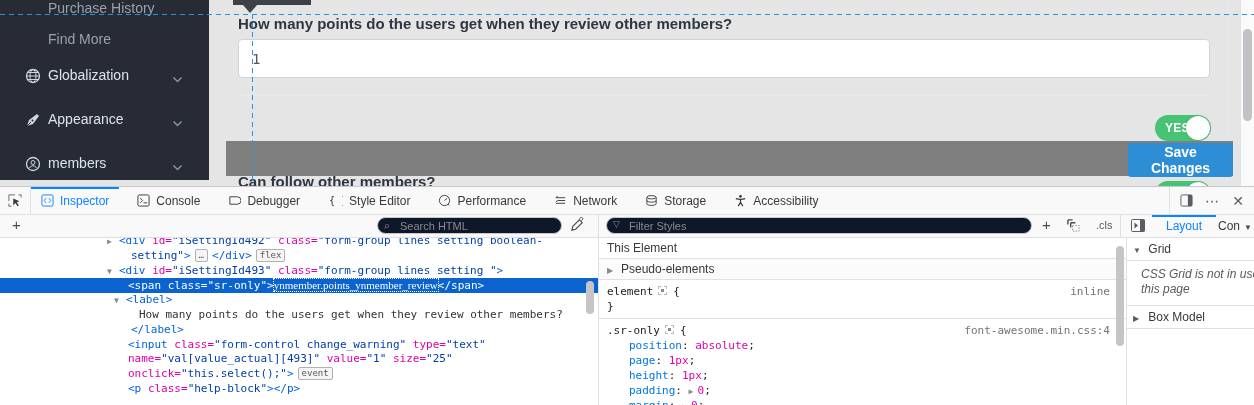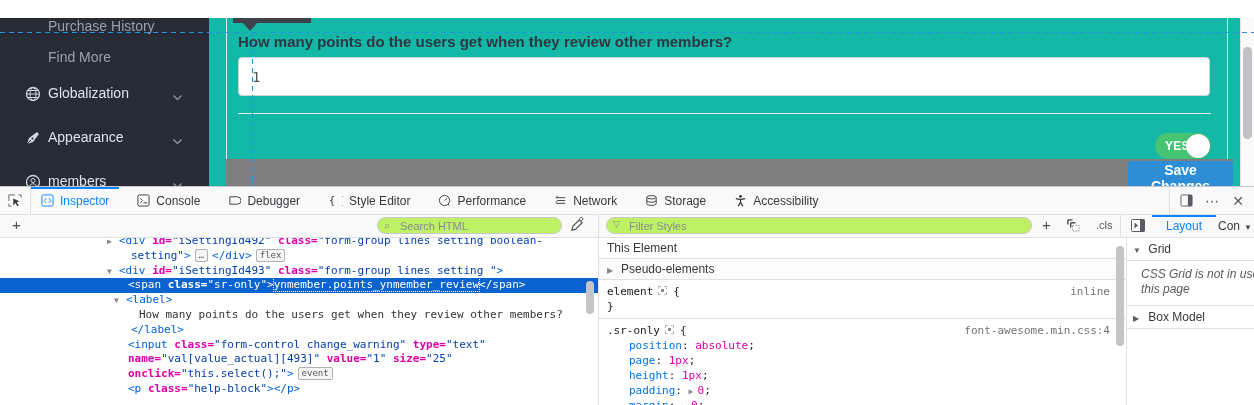--- a/index.html
+++ b/index.html
@@ -1,20 +1,20 @@
 <!DOCTYPE html>
 <html><head>
 <meta charset="utf-8">
 <style>
   html,body{margin:0;padding:0;background:#fff;}
   #stage{position:relative;width:1254px;height:405px;overflow:hidden;
          font-family:"Liberation Sans",sans-serif;background:#fff;}
 
   
-  #page{position:absolute;left:0;top:18px;width:1254px;height:186px;overflow:hidden;background:#14b8a6;}
+  #page{position:absolute;left:0;top:0;width:1254px;height:186px;overflow:hidden;background:#e5e5e5;}
   #app-sidebar{position:absolute;left:0;top:0;width:209px;height:180px;background:#262b36;}
   .side-item{position:absolute;left:48px;font-size:14px;color:#dde3ea;white-space:nowrap;}
   .side-item.muted{color:#99a1ac;}
   .side-icon{position:absolute;left:-23px;top:1px;width:16px;height:16px;}
   .side-chev{position:absolute;left:124px;top:4px;width:11px;height:8px;}
   .card-border-l{position:absolute;left:226px;top:0;width:1px;height:186px;background:#e6e8ea;}
   .card-border-r{position:absolute;left:1227px;top:0;width:1px;height:186px;background:#e6e8ea;}
   .q-label{position:absolute;left:238px;font-size:15px;font-weight:bold;color:#2d3743;}
   #points-input{position:absolute;left:238px;top:39px;width:957px;height:37px;border:1px solid #cfd4d9;
       border-radius:4px;font-size:14px;color:#555;padding:0 0 0 13px;font-family:"DejaVu Sans Mono",monospace;outline:none;}
@@ -42,42 +42,42 @@
   #picker-btn{width:30px;display:flex;align-items:center;justify-content:center;border-right:1px solid #e0e0e2;}
   .dt-tab{display:flex;align-items:center;gap:6px;padding:0 10px;font-size:12px;color:#38383d;cursor:default;white-space:nowrap;}
   .dt-tab.active{color:#0a84ff;box-shadow:inset 0 2px 0 #0a84ff;}
   .dt-tab svg{flex:0 0 auto;}
   #dt-tab-spacer{flex:1;}
   .dt-right-icons{display:flex;align-items:center;border-left:1px solid #e0e0e2;padding:0 4px;gap:2px;}
   .dt-icon-btn{width:24px;height:22px;display:flex;align-items:center;justify-content:center;color:#5b5b66;font-size:14px;}
 
   #dt-toolbar{position:relative;height:22px;background:#f9f9fa;border-bottom:1px solid #e0e0e2;font-size:11px;}
   .tb-divider{position:absolute;top:0;width:1px;height:22px;background:#e0e0e2;}
-  .pill{position:absolute;top:2px;height:15px;border:1px solid #c8c8cc;border-radius:9px;background:#bef264;
+  .pill{position:absolute;top:2px;height:15px;border:1px solid #c8c8cc;border-radius:9px;background:#0f172a;
         font-size:11px;color:#777;padding:0 6px 0 22px;outline:none;font-family:"Liberation Sans",sans-serif;}
   .pill::placeholder{color:#8a8a8e;}
   .pill-glyph{position:absolute;z-index:2;color:#8a8a8e;font-size:11px;}
   .tb-plus{position:absolute;top:1px;font-size:15px;color:#4a4a4f;font-weight:400;}
   .tb-text-btn{position:absolute;top:4px;color:#585959;font-size:11px;}
   .sb-tab{position:absolute;top:0;height:22px;line-height:22px;font-size:12px;color:#38383d;}
   .sb-tab.active{color:#0a84ff;box-shadow:inset 0 2px 0 #0a84ff;padding:0 14px;}
 
   #dt-content{display:flex;height:169px;}
   .v-divider{width:1px;background:#e0e0e2;height:169px;flex:0 0 auto;}
 
   
   #markup-panel{position:relative;width:598px;flex:0 0 auto;overflow:hidden;background:#fff;}
   #markup-lines{position:absolute;left:0;top:-4px;width:100%;}
   .mk-line{position:relative;height:14.8px;line-height:14.8px;font-family:"DejaVu Sans Mono",monospace;
            font-size:11px;white-space:pre;color:#222;}
   .mk-line.selected{background:#0a63cf;}
   .mk-line.selected .seg-tag,.mk-line.selected .seg-atn,.mk-line.selected .seg-atv{color:#fff;}
   .seg-arw{color:#8a8a8e;font-size:8px;display:inline-block;width:12px;}
-  .seg-tag{color:#0060df;} .seg-atn{color:#dd00a9;font-weight:bold;} .seg-atv{color:#003eaa;} .seg-txt{color:#333;}
-  .seg-seltext{color:#fff;outline:1px dotted #fff;}
+  .seg-tag{color:#0060df;} .seg-atn{color:#dd00a9;} .seg-atv{color:#003eaa;} .seg-txt{color:#333;}
+  .seg-seltext{color:#fff;outline:1px dotted #fff;font-family:Liberation Serif, serif;}
   .mk-badge{display:inline-block;border:1px solid #b1b1b3;border-radius:2px;background:#f5f5f6;color:#585959;
             font-size:9px;line-height:11px;padding:0 3px;margin:0 4px;vertical-align:1px;font-family:"DejaVu Sans Mono",monospace;}
   .scroll-thumb{position:absolute;width:8px;border-radius:4px;background:#c5c5c8;}
 
   
   #rules-panel{position:relative;width:527px;flex:0 0 auto;overflow:hidden;background:#fff;
                font-family:"DejaVu Sans Mono",monospace;font-size:11px;}
   .rules-header{height:20px;line-height:20px;border-bottom:1px solid #e0e0e2;color:#38383d;
                 font-family:"Liberation Sans",sans-serif;font-size:12px;padding-left:8px;background:#fbfbfc;}
   .rules-header .seg-arw{width:14px;}

